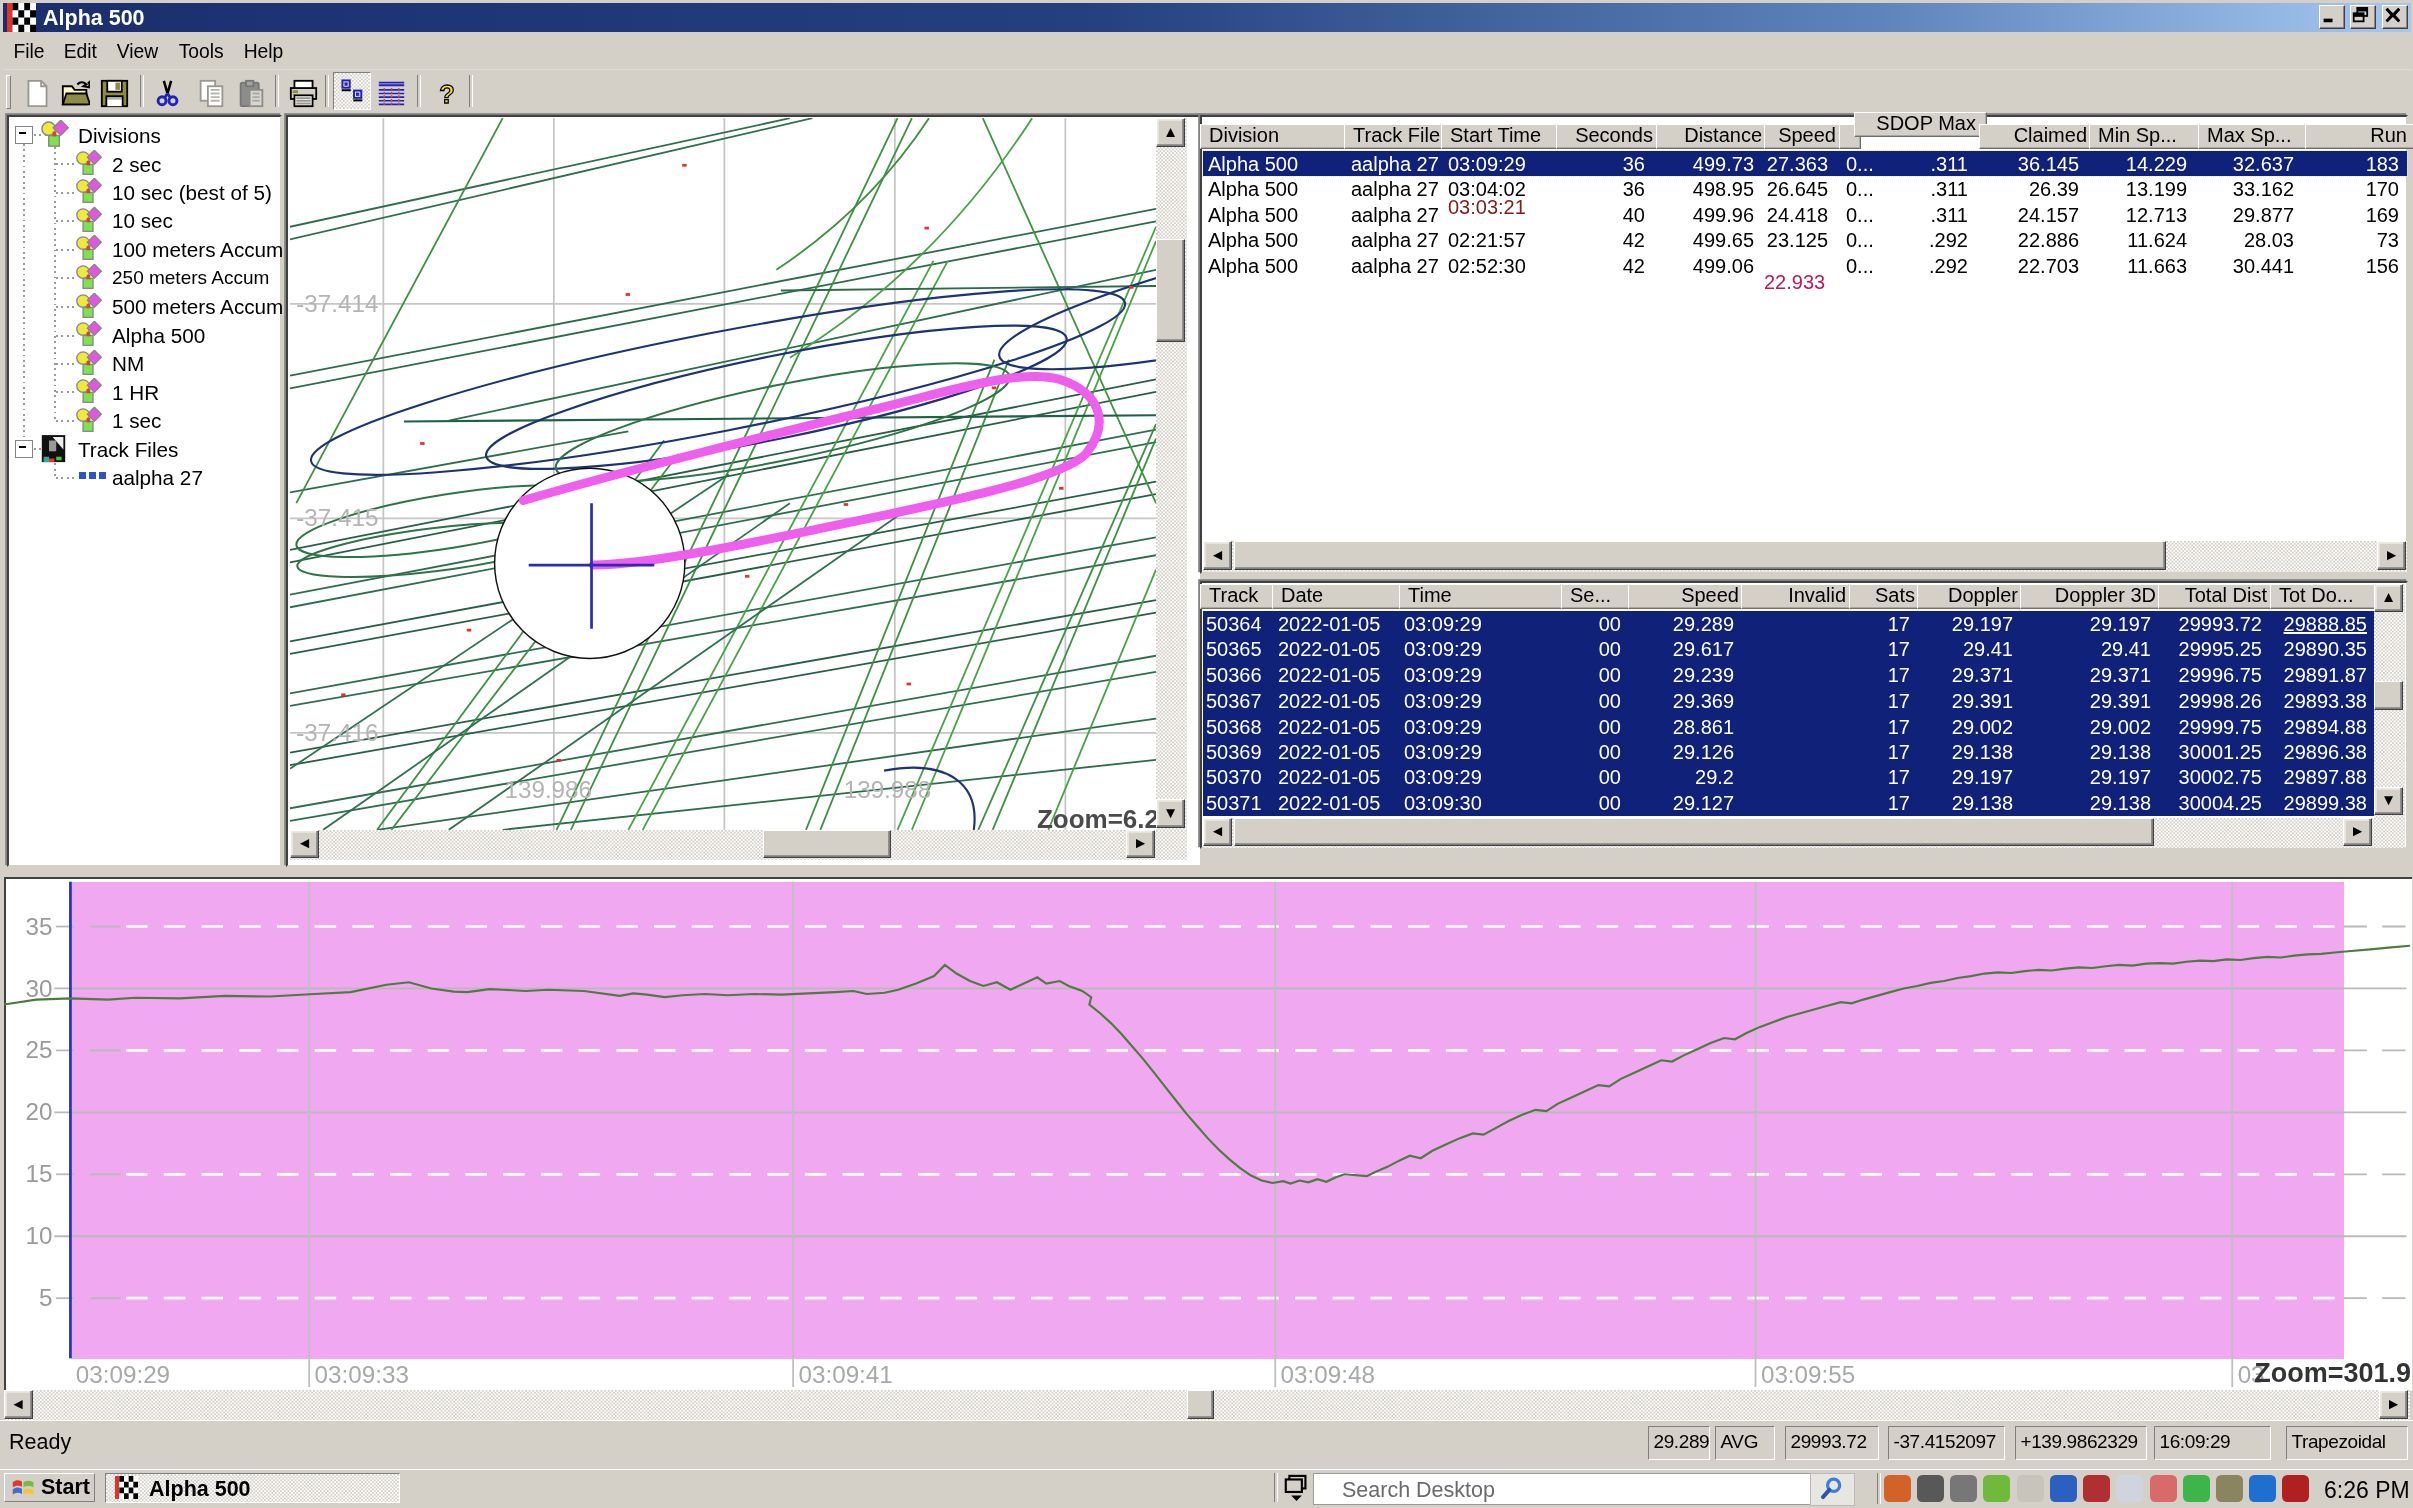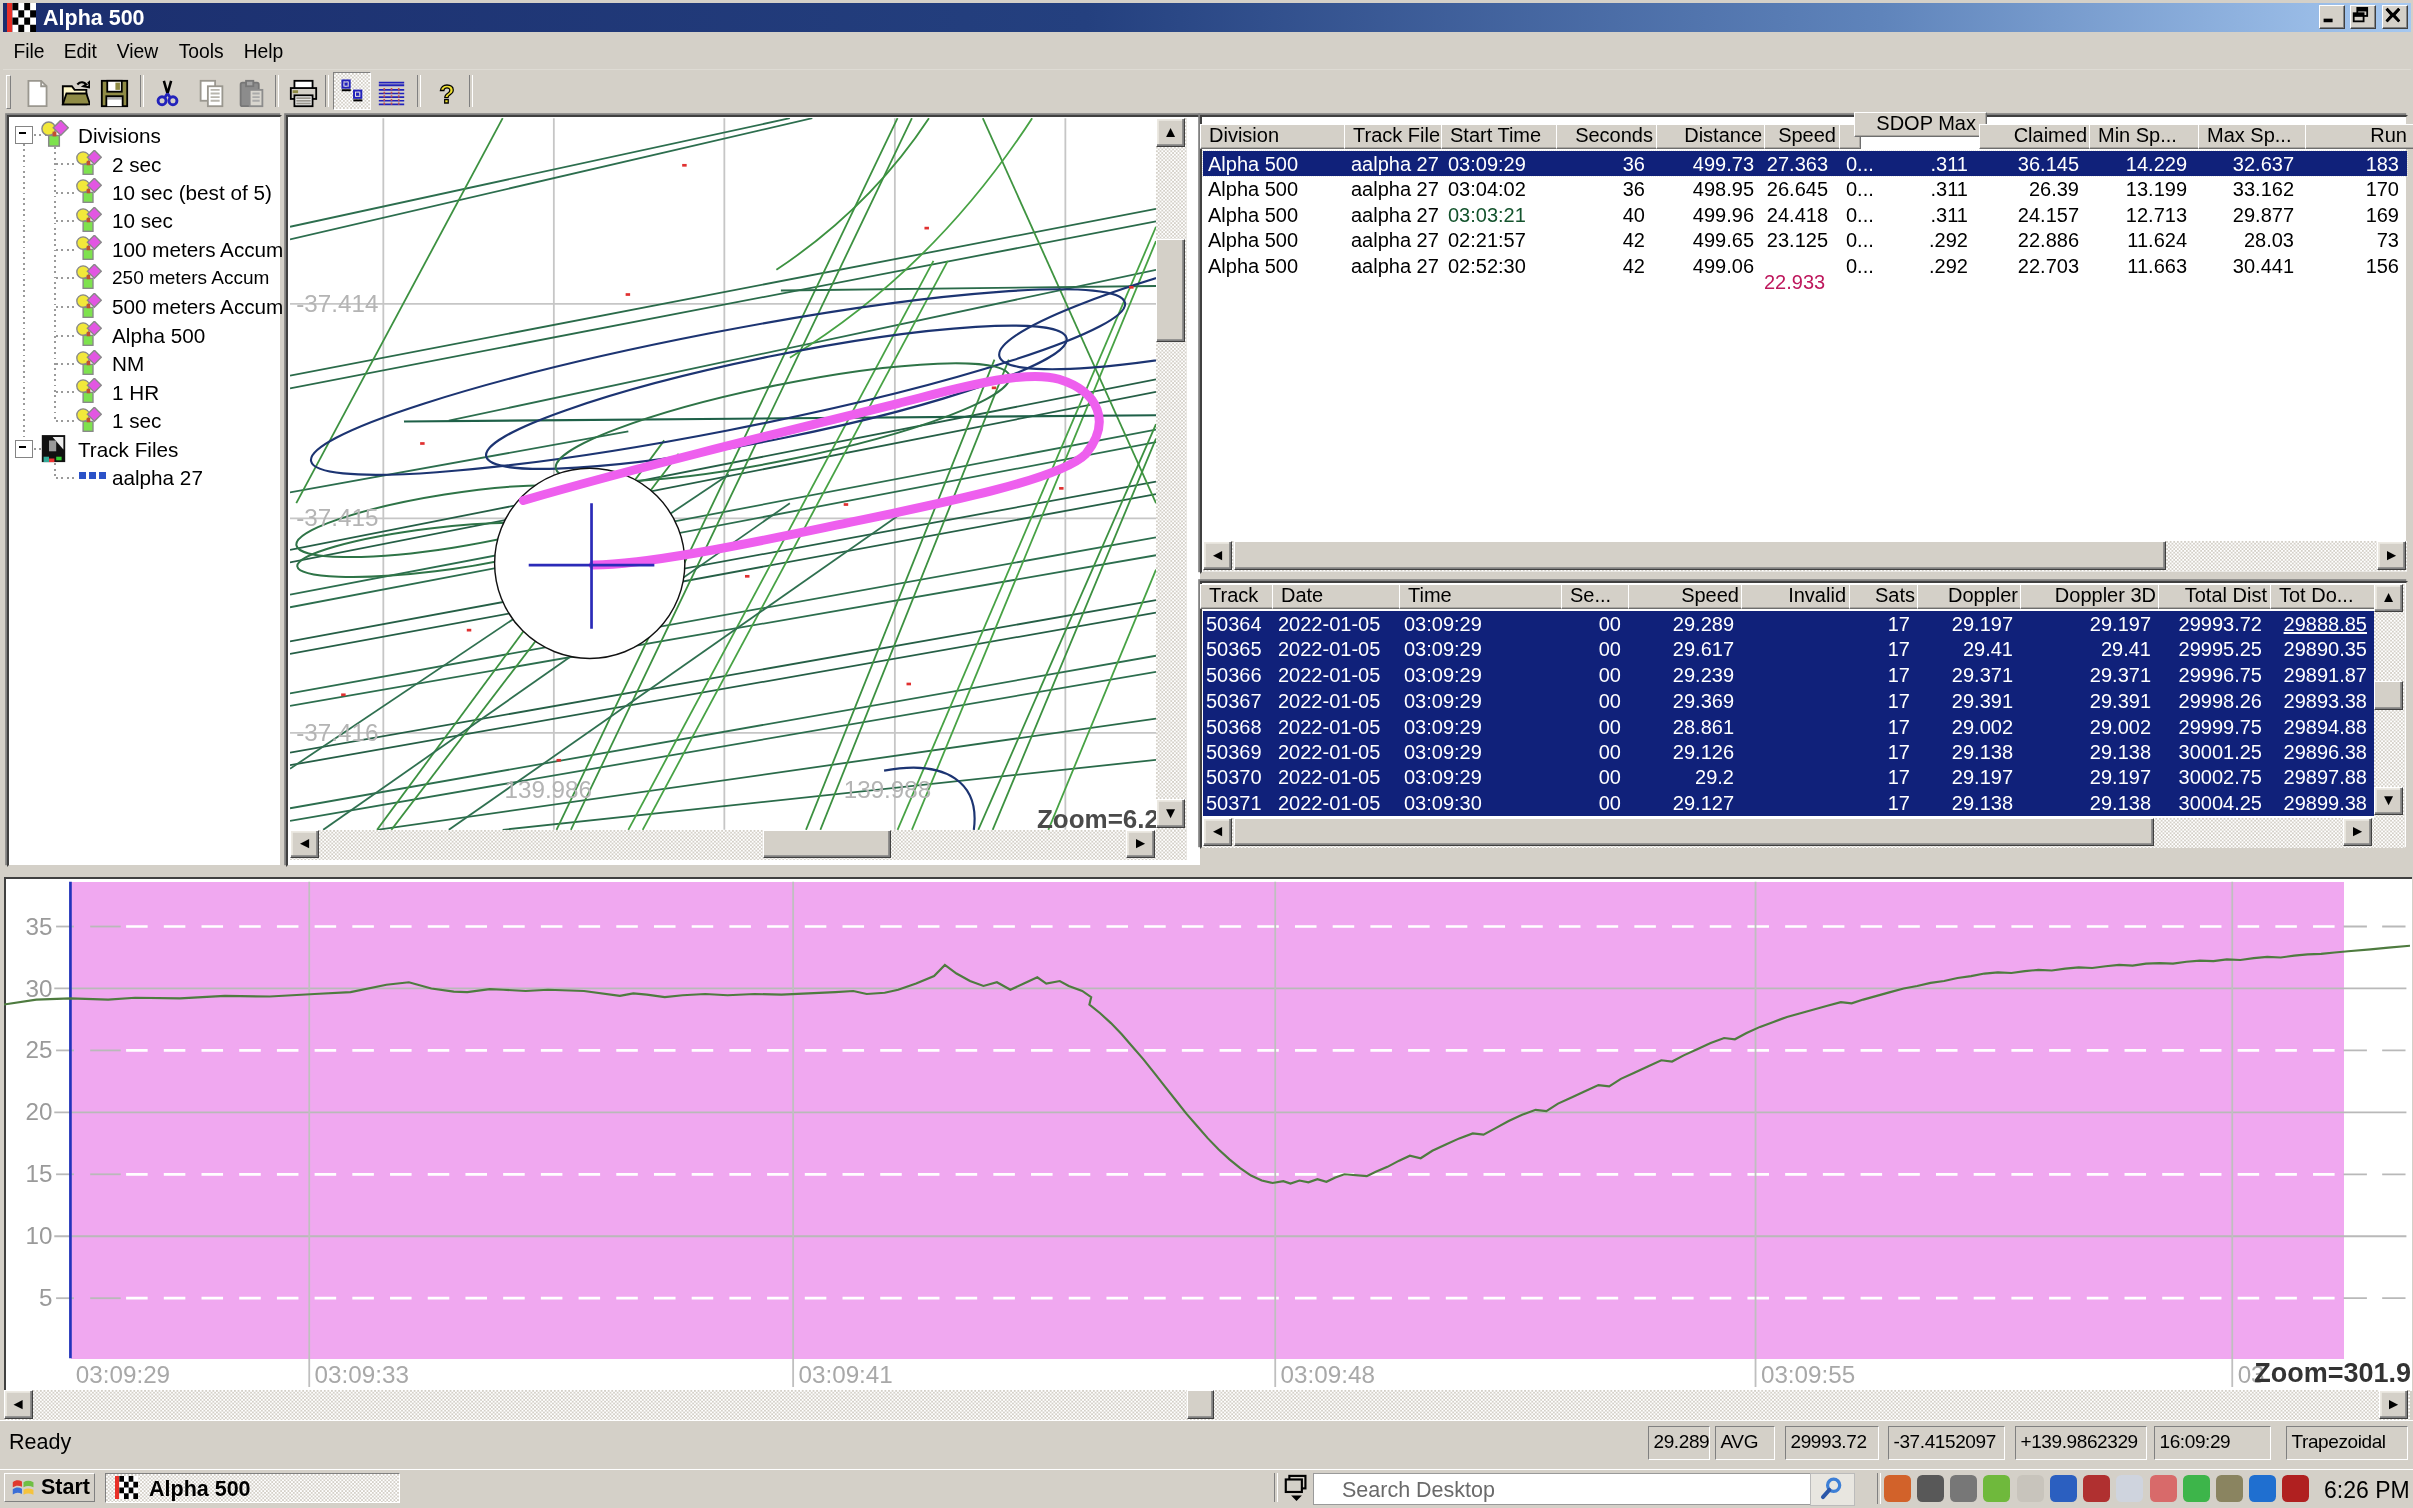--- a/index.html
+++ b/index.html
@@ -373,21 +373,21 @@
 <div class="cell" style="left:1656px;width:98px;text-align:right;top:178px;color:#000;line-height:23px;">498.95</div>
 <div class="cell" style="left:1764px;width:64px;text-align:right;top:178px;color:#000;line-height:23px;">26.645</div>
 <div class="cell" style="left:1846px;width:40px;top:178px;color:#000;line-height:23px;">0...</div>
 <div class="cell" style="left:1854px;width:114px;text-align:right;top:178px;color:#000;line-height:23px;">.311</div>
 <div class="cell" style="left:1979px;width:100px;text-align:right;top:178px;color:#000;line-height:23px;">26.39</div>
 <div class="cell" style="left:2089px;width:98px;text-align:right;top:178px;color:#000;line-height:23px;">13.199</div>
 <div class="cell" style="left:2198px;width:96px;text-align:right;top:178px;color:#000;line-height:23px;">33.162</div>
 <div class="cell" style="left:2305px;width:94px;text-align:right;top:178px;color:#000;line-height:23px;">170</div>
 <div class="cell" style="left:1208px;width:136px;top:204px;color:#000;line-height:23px;">Alpha 500</div>
 <div class="cell" style="left:1351px;width:90px;top:204px;color:#000;line-height:23px;">aalpha 27</div>
-<div class="cell" style="left:1448px;width:108px;top:204px;color:#14532d;line-height:23px;">03:03:21</div>
+<div class="cell" style="left:1448px;width:108px;top:196px;color:#7f1d1d;line-height:23px;">03:03:21</div>
 <div class="cell" style="left:1556px;width:89px;text-align:right;top:204px;color:#000;line-height:23px;">40</div>
 <div class="cell" style="left:1656px;width:98px;text-align:right;top:204px;color:#000;line-height:23px;">499.96</div>
 <div class="cell" style="left:1764px;width:64px;text-align:right;top:204px;color:#000;line-height:23px;">24.418</div>
 <div class="cell" style="left:1846px;width:40px;top:204px;color:#000;line-height:23px;">0...</div>
 <div class="cell" style="left:1854px;width:114px;text-align:right;top:204px;color:#000;line-height:23px;">.311</div>
 <div class="cell" style="left:1979px;width:100px;text-align:right;top:204px;color:#000;line-height:23px;">24.157</div>
 <div class="cell" style="left:2089px;width:98px;text-align:right;top:204px;color:#000;line-height:23px;">12.713</div>
 <div class="cell" style="left:2198px;width:96px;text-align:right;top:204px;color:#000;line-height:23px;">29.877</div>
 <div class="cell" style="left:2305px;width:94px;text-align:right;top:204px;color:#000;line-height:23px;">169</div>
 <div class="cell" style="left:1208px;width:136px;top:229px;color:#000;line-height:23px;">Alpha 500</div>

